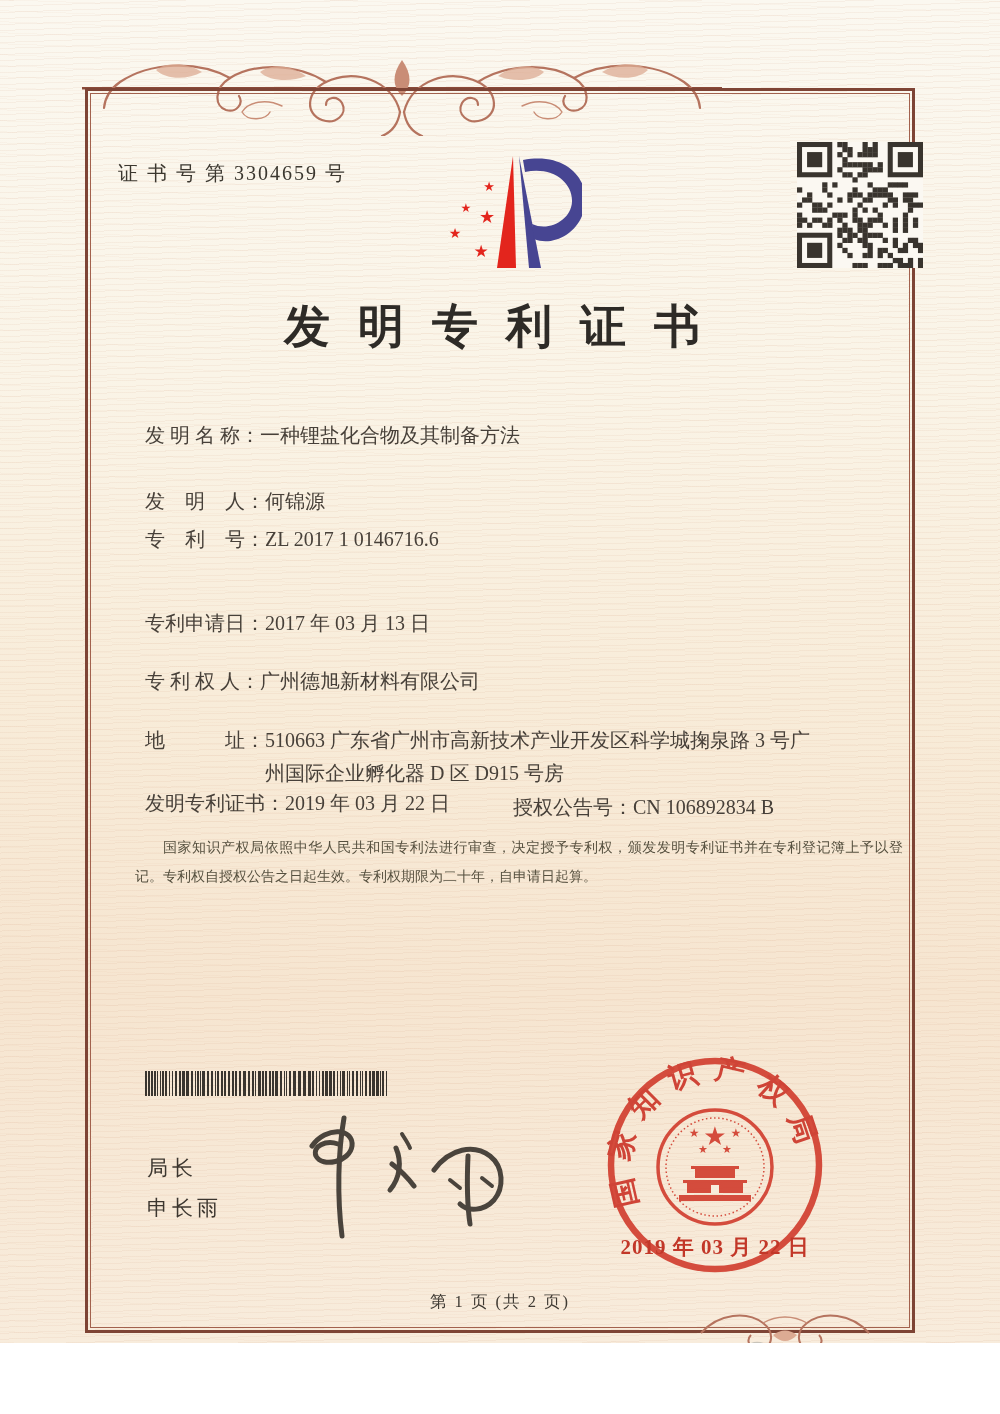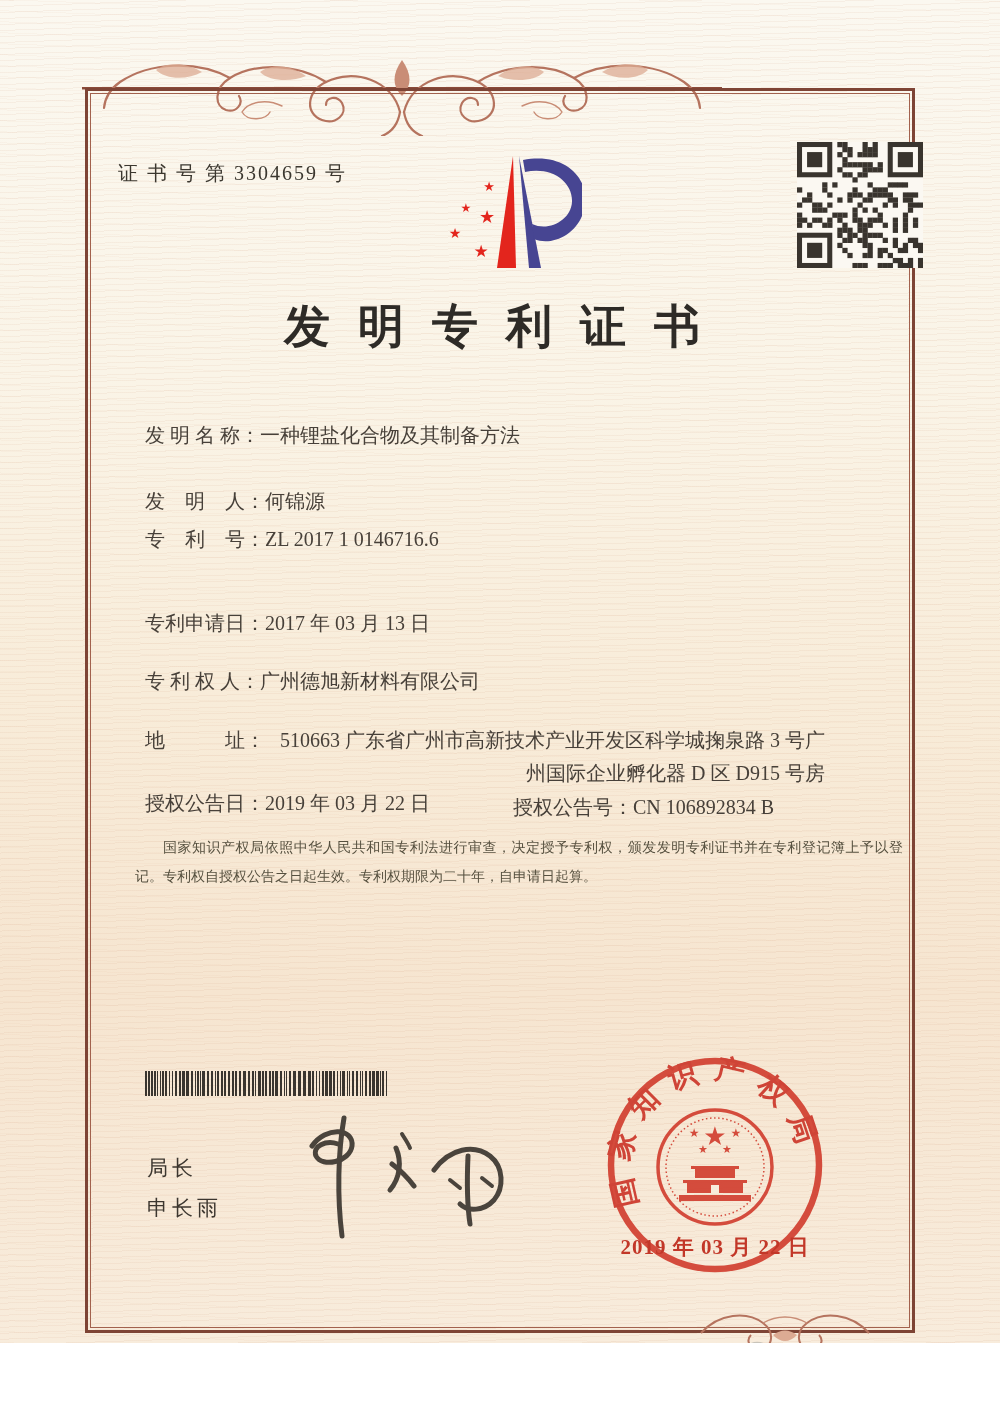--- a/index.html
+++ b/index.html
@@ -9,21 +9,21 @@
   .texture{position:absolute;inset:0;pointer-events:none;
     background:
       repeating-linear-gradient(178deg, rgba(205,150,120,.10) 0 1px, rgba(0,0,0,0) 1px 6px),
       repeating-linear-gradient(2deg, rgba(222,172,140,.07) 0 1px, rgba(0,0,0,0) 1px 11px);}
   .frame{position:absolute;left:85px;top:88px;width:824px;height:1239px;border:3px solid #7e4435;}
   .frame::after{content:"";position:absolute;inset:2px;border:1px solid #a2614d;}
   .certno{position:absolute;left:118px;top:160px;font-size:20px;color:#3b372f;letter-spacing:2px;}
   .title{position:absolute;left:0;top:296px;width:100%;text-align:center;font-size:46px;color:#2e2b27;
     letter-spacing:28px;padding-left:12px;box-sizing:border-box;font-weight:600;}
   .fields{position:absolute;left:145px;top:0;width:770px;font-size:20px;color:#474039;}
-  .frow{position:absolute;left:0;white-space:nowrap;text-align:right;}
+  .frow{position:absolute;left:0;white-space:nowrap;}
   .frow .val{color:#474039;}
   .frow.addr{white-space:normal;width:760px;line-height:33px;}
   .addr-flex{display:flex;}
   .addr-flex .val{width:560px;white-space:normal;}
   .grant2{position:absolute;left:368px;top:4px;white-space:nowrap;}
   .paras{position:absolute;left:135px;top:833px;width:768px;font-size:14px;line-height:29px;
     color:#56503f;text-align:justify;}
   .paras p{margin:0;text-indent:2em;}
   .barcode{position:absolute;left:145px;top:1071px;}
   .sigblock{position:absolute;left:147px;top:1148px;font-size:21px;color:#3c362f;line-height:40px;letter-spacing:4px;}
@@ -290,21 +290,21 @@
     <div class="frow" style="top:668px">
       <span class="lab">专 利 权 人：</span><span class="val">广州德旭新材料有限公司</span>
     </div>
     <div class="frow addr" style="top:724px">
       <div class="addr-flex">
         <span class="lab">地　　　址：</span>
           <span class="val">510663 广东省广州市高新技术产业开发区科学城掬泉路 3 号广州国际企业孵化器 D 区 D915 号房</span>
       </div>
     </div>
     <div class="frow" style="top:790px">
-      <span class="lab">授权公告日：</span><span class="val">2019 年 03 月 22 日</span>
+      <span class="lab">发明专利证书：</span><span class="val">2019 年 03 月 22 日</span>
       <span class="grant2">
         <span class="lab">授权公告号：</span><span class="val">CN 106892834 B</span>
       </span>
     </div>
   </div>
 
   <div class="paras">
     <p>国家知识产权局依照中华人民共和国专利法进行审查，决定授予专利权，颁发发明专利证书并在专利登记簿上予以登记。专利权自授权公告之日起生效。专利权期限为二十年，自申请日起算。</p>
   </div>
 
@@ -425,20 +425,21 @@
         <rect x="-20" y="4" width="40" height="9"></rect>
         <rect x="-32" y="15" width="64" height="3"></rect>
         <rect x="-28" y="18" width="56" height="10"></rect>
         <rect x="-36" y="30" width="72" height="6"></rect>
         <rect x="-4" y="20" width="8" height="8" fill="#f8ecdc"></rect>
       </g>
     </g>
   </svg>
   <div class="sealdate">2019 年 03 月 22 日</div>
 
+  <div class="pageinfo">第 1 页 (共 2 页)</div>
 
   <svg class="flourish-bottom" width="180" height="55" viewBox="0 0 180 55">
     <g fill="none" stroke="#b5735e" stroke-width="2">
       <path d="M6,28 C24,8 52,6 68,18 C80,27 78,42 66,44 C56,46 50,36 56,30"></path>
       <path d="M174,28 C156,8 128,6 112,18 C100,27 102,42 114,44 C124,46 130,36 124,30"></path>
       <path d="M68,18 C82,10 98,10 112,18" stroke="#c98d76" stroke-width="1.4"></path>
       <path d="M78,30 C86,24 94,24 102,30 C94,38 86,38 78,30 Z" fill="#dcab93" stroke="none"></path>
     </g>
   </svg>
 

